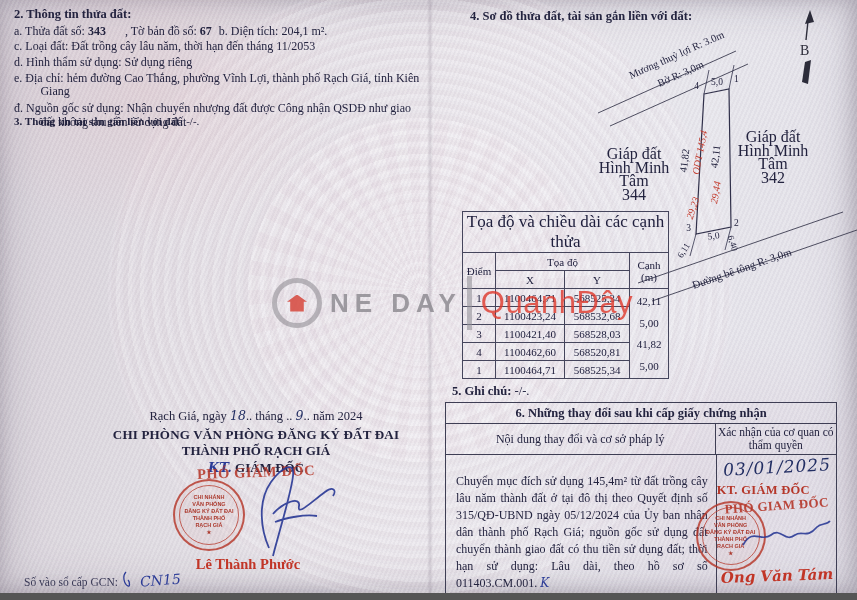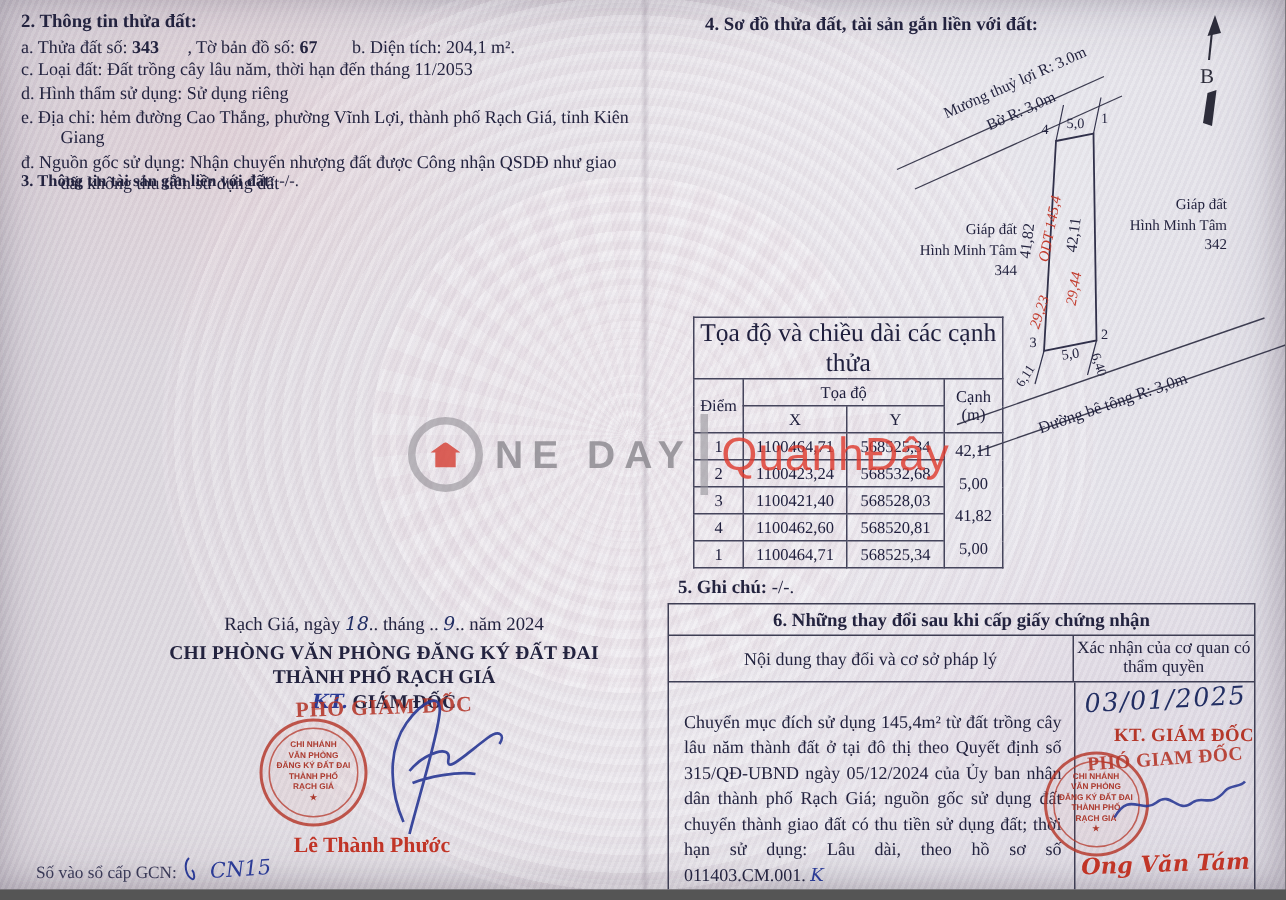--- a/index.html
+++ b/index.html
@@ -39,37 +39,37 @@
   
   .ctab{position:absolute;left:462px;top:211px;border-collapse:collapse;font-size:11px;color:#20203e;z-index:12;}
   .ctab td{border:1px solid #45455c;text-align:center;padding:0 2px;height:17px;}
   .ctab .title{font-size:17px;height:17px;margin-top:33px;}
   .ctab .w-p{width:28px;}.ctab .w-x{width:64px;}.ctab .w-y{width:60px;}.ctab .w-c{width:34px;}
   .edgecell{vertical-align:middle;}
   .edgeflex{display:flex;flex-direction:column;justify-content:space-around;height:86px;font-size:11px;}
 
   
   .diagram{position:absolute;left:560px;top:25px;z-index:11;}
-  .nb{position:absolute;font-size:10px;line-height:13.5px;text-align:right;color:#23233f;z-index:11;}
+  .nb{position:absolute;font-size:16px;line-height:13.5px;text-align:center;color:#23233f;z-index:11;}
   .north{position:absolute;left:795px;top:10px;z-index:11;}
 
   
   .s6{position:absolute;left:445px;top:402px;width:392px;z-index:13;font-size:12px;}
   .s6 .box{border:1.3px solid #3e3e54;}
   .s6 .title{height:20px;display:flex;align-items:center;justify-content:center;font-weight:bold;font-size:12.5px;border-bottom:1.3px solid #3e3e54;}
   .s6 .hdr{display:flex;border-bottom:1.3px solid #3e3e54;}
   .s6 .hdr .l{width:272px;display:flex;align-items:center;justify-content:center;border-right:1.3px solid #3e3e54;padding:2px 0;}
   .s6 .hdr .r{width:118px;text-align:center;font-size:11.5px;line-height:13px;padding:2px 2px;}
   .s6 .body{display:flex;height:146px;position:relative;}
   .s6 .body .l{width:272px;border-right:1.3px solid #3e3e54;padding:18px 8px 0 10px;text-align:justify;line-height:17px;box-sizing:border-box;}
   .s6 .body .r{width:120px;position:relative;}
   .hand{font-style:italic;color:#222e63;font-family:"DejaVu Serif",serif;}
   .hand-blue{font-style:italic;color:#2b3b96;font-family:"DejaVu Serif",serif;}
   .s6-date{position:absolute;left:6px;top:2px;font-size:17px;letter-spacing:1px;transform:rotate(-3deg);white-space:nowrap;}
-  .s6-kt{position:absolute;left:0;top:28px;width:100%;text-align:right;color:#b5372a;font-weight:bold;font-size:12.5px;letter-spacing:.3px;}
+  .s6-kt{position:absolute;left:0;top:28px;width:100%;text-align:left;color:#b5372a;font-weight:bold;font-size:12.5px;letter-spacing:.3px;}
   .s6-pho{position:absolute;left:0;top:43px;width:100%;text-align:center;color:#b5372a;font-weight:bold;font-size:13px;transform:rotate(-4deg);letter-spacing:.3px;opacity:.9;}
   .s6-name{position:absolute;left:2px;top:112px;width:116px;text-align:center;color:#c13527;font-weight:bold;font-style:italic;font-size:15px;transform:rotate(-2deg);font-family:"DejaVu Serif",serif;}
 
   
   .stamp{position:absolute;border-radius:50%;border:2.5px solid rgba(181,55,42,.82);z-index:14;background:rgba(214,96,84,.05);}
   .stamp .inner{position:absolute;inset:4px;border:1px solid rgba(181,55,42,.75);border-radius:50%;
     display:flex;flex-direction:column;align-items:center;justify-content:center;
     color:rgba(167,44,32,.92);font-size:5.5px;line-height:1.25;text-align:center;font-weight:bold;font-family:"Liberation Sans",sans-serif;}
   .sig{position:absolute;z-index:15;}
 
@@ -108,21 +108,21 @@
   <div class="tex"></div>
   <div class="fold"></div>
 
   <div class="sec2">
     <div class="t">2. Thông tin thửa đất:</div>
     <div class="ln">
       <span>a. Thửa đất số:</span>
       <b>343</b>
       <span style="margin-left:16px;">, Tờ bản đồ số:</span>
       <b>67</b>
-      <span style="margin-left:20px;">b. Diện tích:</span>
+      <span style="margin-left:4px;">b. Diện tích:</span>
       <span>204,1 m².</span>
     </div>
     <div class="ln hang">c. Loại đất:  Đất trồng cây lâu năm, thời hạn đến tháng 11/2053</div>
     <div class="ln hang" style="margin-top:3px;">d. Hình thẩm sử dụng:  Sử dụng riêng</div>
     <div class="ln hang" style="margin-top:2px;">e. Địa chỉ:  hẻm đường Cao Thắng, phường Vĩnh Lợi, thành phố Rạch Giá, tỉnh Kiên Giang</div>
     <div class="ln hang" style="margin-top:3px;">đ. Nguồn gốc sử dụng:  Nhận chuyển nhượng đất được Công nhận QSDĐ như giao đất không thu tiền sử dụng đất</div>
   </div>
 
   <div class="sec3">
     <span>3. Thông tin tài sản gắn liền với đất:</span>

